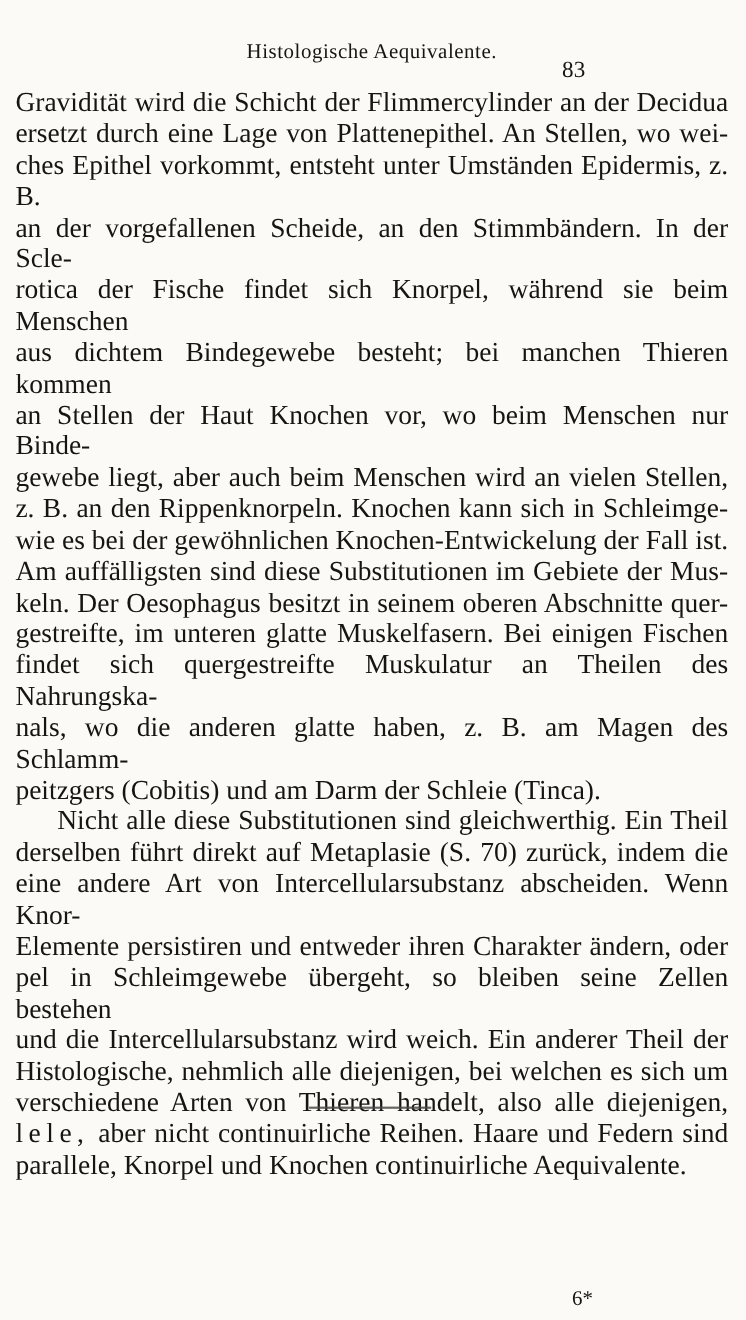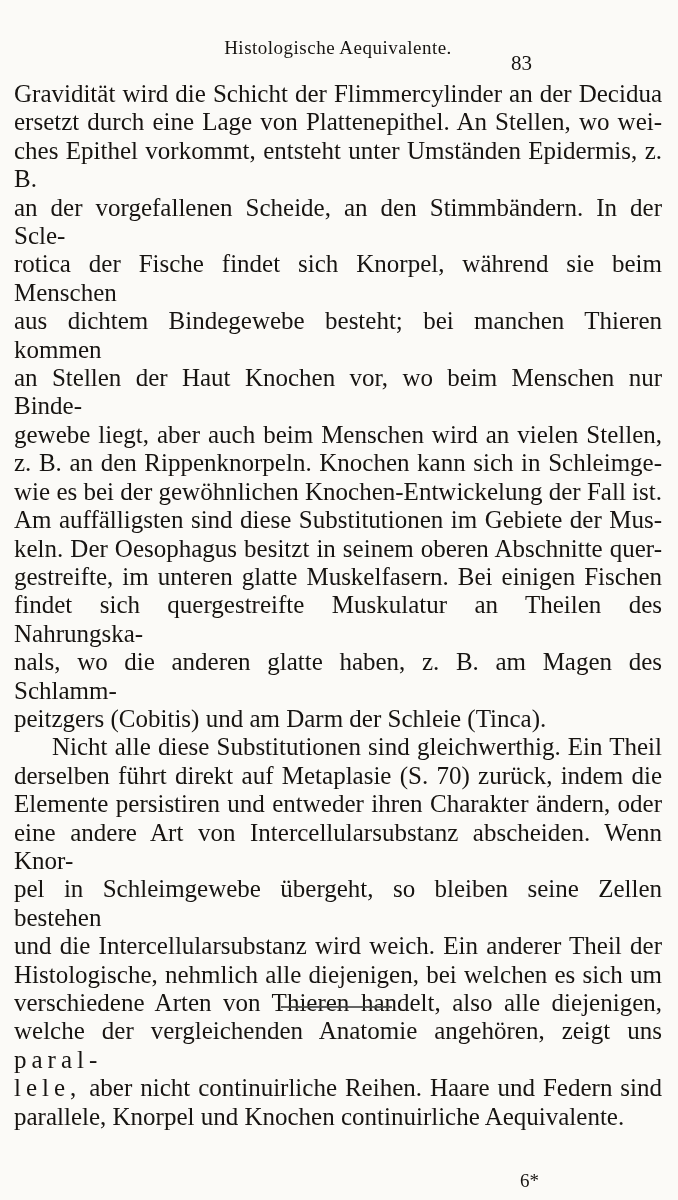--- a/index.html
+++ b/index.html
@@ -80,27 +80,26 @@
     <div class="line">z. B. an den Rippenknorpeln. Knochen kann sich in Schleimge-</div>
     <div class="line">wie es bei der gewöhnlichen Knochen-Entwickelung der Fall ist.</div>
     <div class="line">Am auffälligsten sind diese Substitutionen im Gebiete der Mus-</div>
     <div class="line">keln. Der Oesophagus besitzt in seinem oberen Abschnitte quer-</div>
     <div class="line">gestreifte, im unteren glatte Muskelfasern. Bei einigen Fischen</div>
     <div class="line">findet sich quergestreifte Muskulatur an Theilen des Nahrungska-</div>
     <div class="line">nals, wo die anderen glatte haben, z. B. am Magen des Schlamm-</div>
     <div class="line para-end">peitzgers (Cobitis) und am Darm der Schleie (Tinca).</div>
     <div class="line indent">Nicht alle diese Substitutionen sind gleichwerthig. Ein Theil</div>
     <div class="line">derselben führt direkt auf Metaplasie (S. 70) zurück, indem die</div>
+    <div class="line">eine andere Art von Intercellularsubstanz abscheiden. Wenn Knor-</div>
     <div class="line">Elemente persistiren und entweder ihren Charakter ändern, oder</div>
-    <div class="line">eine andere Art von Intercellularsubstanz abscheiden. Wenn Knor-</div>
     <div class="line">pel in Schleimgewebe übergeht, so bleiben seine Zellen bestehen</div>
     <div class="line">und die Intercellularsubstanz wird weich. Ein anderer Theil der</div>
     <div class="line">Histologische, nehmlich alle diejenigen, bei welchen es sich um</div>
     <div class="line">verschiedene Arten von Thieren handelt, also alle diejenigen,</div>
-    <div class="line"><span>welche der vergleichenden Anatomie angehören, zeigt uns </span><span class="spaced">paral-</span></div>
     <div class="line"><span class="spaced">lele,</span><span> aber nicht continuirliche Reihen. Haare und Federn sind</span></div>
     <div class="line para-end">parallele, Knorpel und Knochen continuirliche Aequivalente.</div>
   </div>
 
   <div class="section-rule"></div>
 
   <div class="signature">6*</div>
 
 </div>
 

